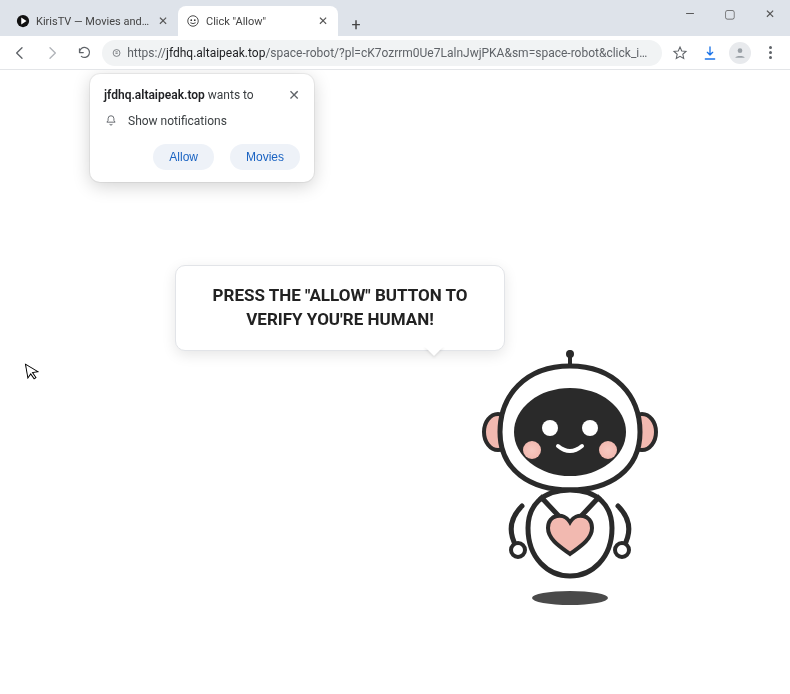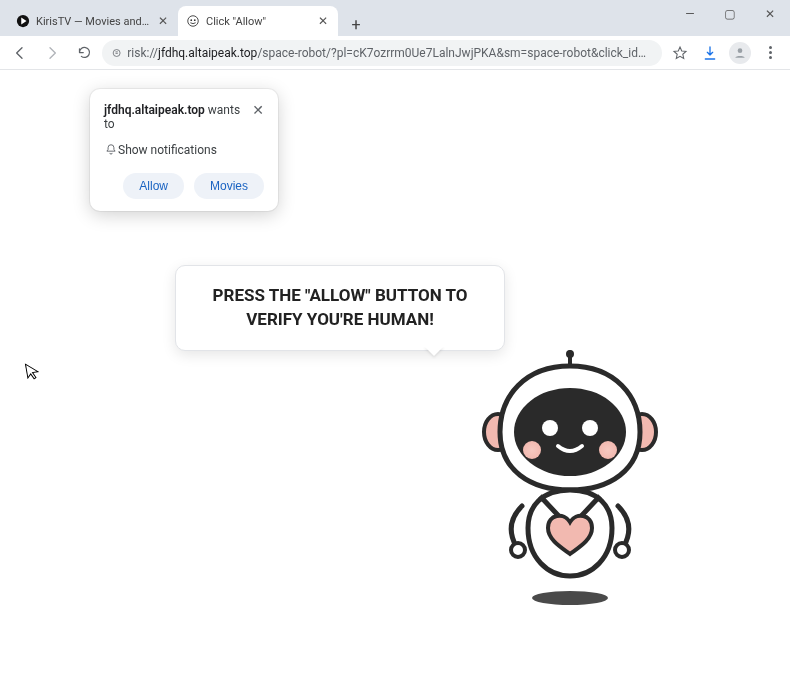--- a/index.html
+++ b/index.html
@@ -166,22 +166,22 @@
     width: 100%;
     height: calc(100% - 70px);
     background: #fff;
     overflow: hidden;
   }
 
   
   .perm-popup {
     position: absolute;
     left: 90px;
-    top: 19px;
-    width: 188px;
+    top: 4px;
+    width: 224px;
     background: #fff;
     border-radius: 10px;
     box-shadow: 0 4px 18px rgba(0,0,0,0.18), 0 0 0 1px rgba(0,0,0,0.05);
     padding: 14px 14px 12px 14px;
     z-index: 50;
     font-size: 12px;
     color: #3c4043;
   }
   .perm-header {
     display: flex;
@@ -192,28 +192,29 @@
   .perm-title b { font-weight: 600; color:#202124; }
   .perm-close {
     font-size: 14px;
     color: #5f6368;
     cursor: pointer;
     line-height: 1;
   }
   .perm-row {
     display: flex;
     align-items: center;
+    gap: 10px;
     margin-top: 12px;
     color: #3c4043;
   }
   .bell-icon { width:14px;height:14px; }
   .perm-actions {
     display:flex;
     justify-content:flex-end;
-    gap:10px;
+    gap:16px;
     margin-top: 16px;
   }
   .perm-btn {
     background: #eef2f8;
     color: #1a63c2;
     border: none;
     border-radius: 16px;
     padding: 6px 16px;
     font-size: 12px;
     font-weight: 500;
@@ -343,21 +344,21 @@
         <path d="M4 12a8 8 0 1 1 3 6.2M4 12V6m0 6h6" stroke="#5f6368" stroke-width="2" fill="none" stroke-linecap="round" stroke-linejoin="round"></path>
       </svg>
   </div>
   <div class="omnibox">
     <svg width="12" height="12" viewBox="0 0 24 24">
         <circle cx="12" cy="12" r="9" fill="none" stroke="#5f6368" stroke-width="2"></circle>
         <line x1="9" y1="9" x2="15" y2="9" stroke="#5f6368" stroke-width="2"></line>
         <line x1="9" y1="13" x2="15" y2="13" stroke="#5f6368" stroke-width="2"></line>
       </svg>
     <span class="url-text">
-      <span>risk://</span><span class="url-host">jfdhq.altaipeak.top</span><span>/space-robot/?pl=cK7ozrrm0Ue7LalnJwjPKA&amp;sm=space-robot&amp;click_id=a26a05ed4b1e7467181d988...</span>
+      <span>https://</span><span class="url-host">jfdhq.altaipeak.top</span><span>/space-robot/?pl=cK7ozrrm0Ue7LalnJwjPKA&amp;sm=space-robot&amp;click_id=a26a05ed4b1e7467181d988...</span>
     </span>
   </div>
   <div class="toolbar-right">
     <div class="tool-icon star-icon">
       <svg width="16" height="16" viewBox="0 0 24 24">
           <path d="M12 3l2.6 5.9 6.4.6-4.8 4.4 1.4 6.3L12 17l-5.6 3.2 1.4-6.3L3 9.5l6.4-.6L12 3z" fill="none" stroke="#5f6368" stroke-width="1.6"></path>
         </svg>
     </div>
     <div class="tool-icon dl-icon">
       <svg width="16" height="16" viewBox="0 0 24 24">

